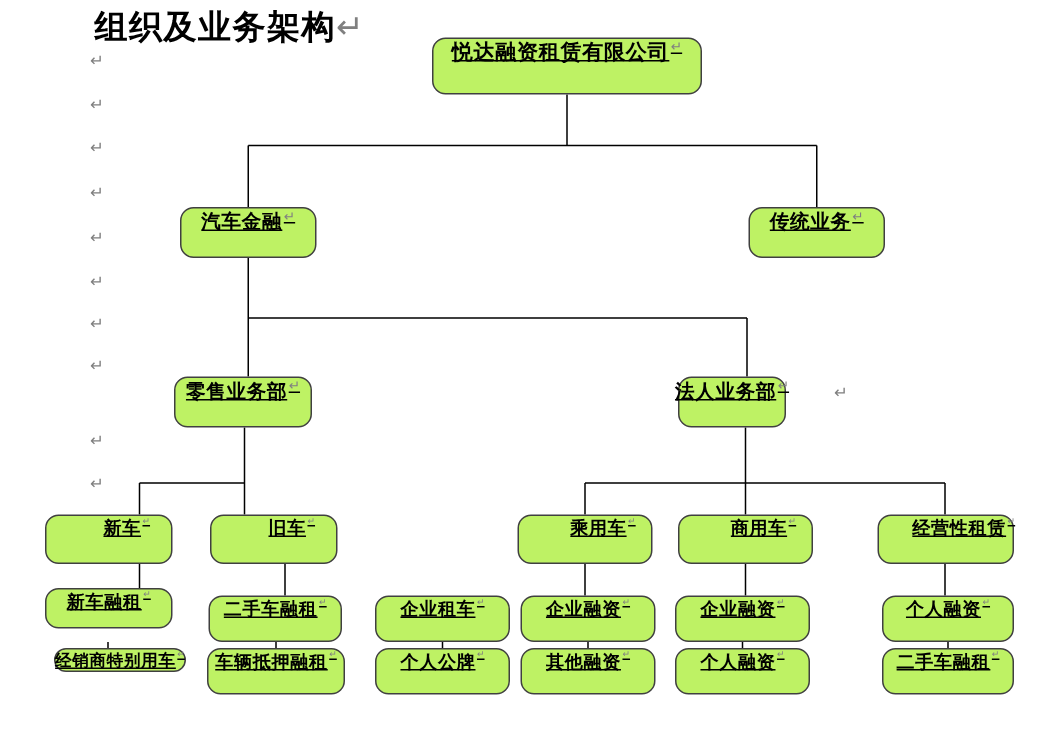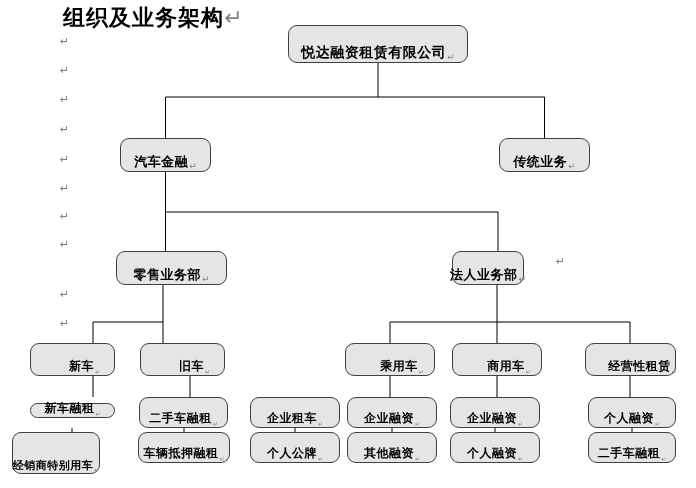--- a/index.html
+++ b/index.html
@@ -8,23 +8,23 @@
     font-family:"Liberation Sans","DejaVu Sans",sans-serif;overflow:hidden;
   }
   #page-title{
     position:absolute;left:63px;top:3px;font-size:22px;font-weight:bold;color:#000;
     letter-spacing:1px;white-space:nowrap;
   }
   .pmark{color:#808080;font-weight:normal;}
   .margin-mark{position:absolute;font-size:11px;color:#808080;line-height:1;}
   #connectors{position:absolute;left:0;top:0;}
   .box{
-    position:absolute;background:#e5e5e5;border:1.4px solid #404040;border-radius:9px;
-    display:flex;align-items:flex-end;justify-content:center;
-    font-weight:bold;color:#000;box-sizing:border-box;white-space:nowrap;
+    position:absolute;background:#bef264;border:1.4px solid #404040;border-radius:9px;
+    display:flex;align-items:flex-start;justify-content:center;
+    font-weight:bold;color:#000;box-sizing:border-box;white-space:nowrap;text-decoration:underline;
   }
   .box .lbl{letter-spacing:0.5px;}
   .box .pmark{font-size:9px;margin-left:1px;}
   .lv1{font-size:14px;}
   .lv2{font-size:13px;}
   .lv4{font-size:12px;padding-left:24px;}
   .lv4 .pmark,.lv5 .pmark{font-size:6px;}
   .lv5{font-size:12px;}
   .lv5.tight{font-size:11px;letter-spacing:0;}
   #stray-mark{position:absolute;font-size:11px;color:#808080;}
@@ -72,21 +72,21 @@
 
   <div class="box lv2" style="left:120px;top:138px;width:91px;height:34px">
     <span class="lbl">汽车金融</span>
       <span class="pmark">↵</span>
   </div>
   <div class="box lv2" style="left:499px;top:138px;width:91px;height:34px">
     <span class="lbl">传统业务</span>
       <span class="pmark">↵</span>
   </div>
 
-  <div class="box lv2" style="left:116px;top:251px;width:111px;height:34px">
+  <div class="box lv2" style="left:116px;top:251px;width:92px;height:34px">
     <span class="lbl">零售业务部</span>
       <span class="pmark">↵</span>
   </div>
   <div class="box lv2" style="left:452px;top:251px;width:72px;height:34px">
     <span class="lbl">法人业务部</span>
       <span class="pmark">↵</span>
   </div>
 
   <div class="box lv4" style="left:30px;top:343px;width:85px;height:33px">
     <span class="lbl">新车</span>
@@ -102,21 +102,21 @@
   </div>
   <div class="box lv4" style="left:452px;top:343px;width:90px;height:33px">
     <span class="lbl">商用车</span>
       <span class="pmark">↵</span>
   </div>
   <div class="box lv4" style="left:585px;top:343px;width:91px;height:33px">
     <span class="lbl">经营性租赁</span>
       <span class="pmark">↵</span>
   </div>
 
-  <div class="box lv5" style="left:30px;top:403px;width:85px;height:15px">
+  <div class="box lv5" style="left:30px;top:392px;width:85px;height:27px">
     <span class="lbl">新车融租</span>
       <span class="pmark">↵</span>
   </div>
   <div class="box lv5" style="left:139px;top:397px;width:89px;height:31px">
     <span class="lbl">二手车融租</span>
       <span class="pmark">↵</span>
   </div>
   <div class="box lv5" style="left:250px;top:397px;width:90px;height:31px">
     <span class="lbl">企业租车</span>
       <span class="pmark">↵</span>
@@ -127,21 +127,21 @@
   </div>
   <div class="box lv5" style="left:450px;top:397px;width:90px;height:31px">
     <span class="lbl">企业融资</span>
       <span class="pmark">↵</span>
   </div>
   <div class="box lv5" style="left:588px;top:397px;width:88px;height:31px">
     <span class="lbl">个人融资</span>
       <span class="pmark">↵</span>
   </div>
 
-  <div class="box lv5 tight" style="left:12px;top:432px;width:88px;height:42px">
+  <div class="box lv5 tight" style="left:36px;top:432px;width:88px;height:16px">
     <span class="lbl">经销商特别用车</span>
       <span class="pmark">↵</span>
   </div>
   <div class="box lv5" style="left:138px;top:432px;width:92px;height:31px">
     <span class="lbl">车辆抵押融租</span>
       <span class="pmark">↵</span>
   </div>
   <div class="box lv5" style="left:250px;top:432px;width:90px;height:31px">
     <span class="lbl">个人公牌</span>
       <span class="pmark">↵</span>

